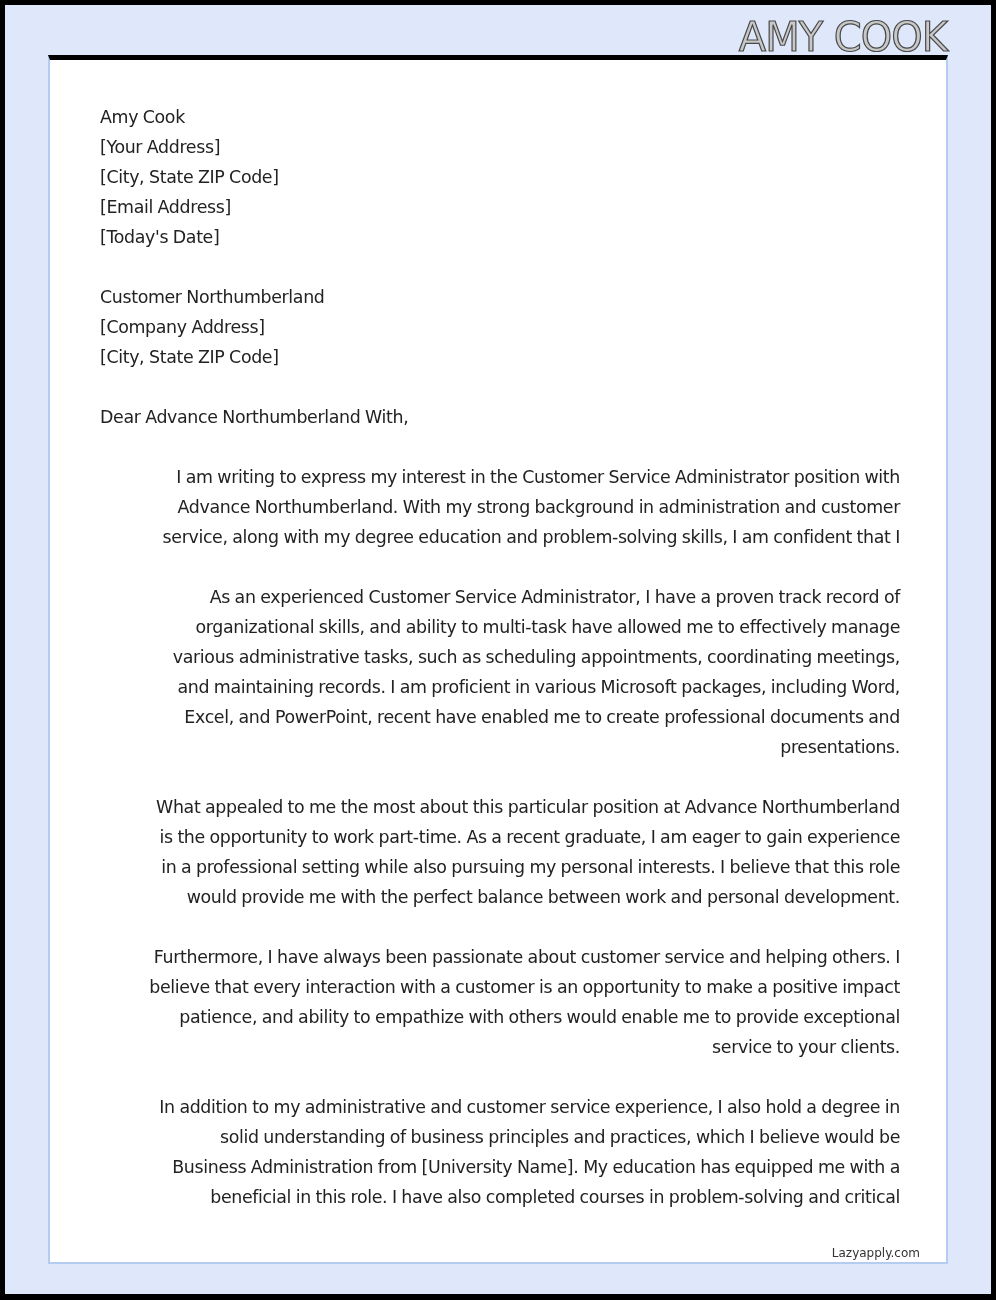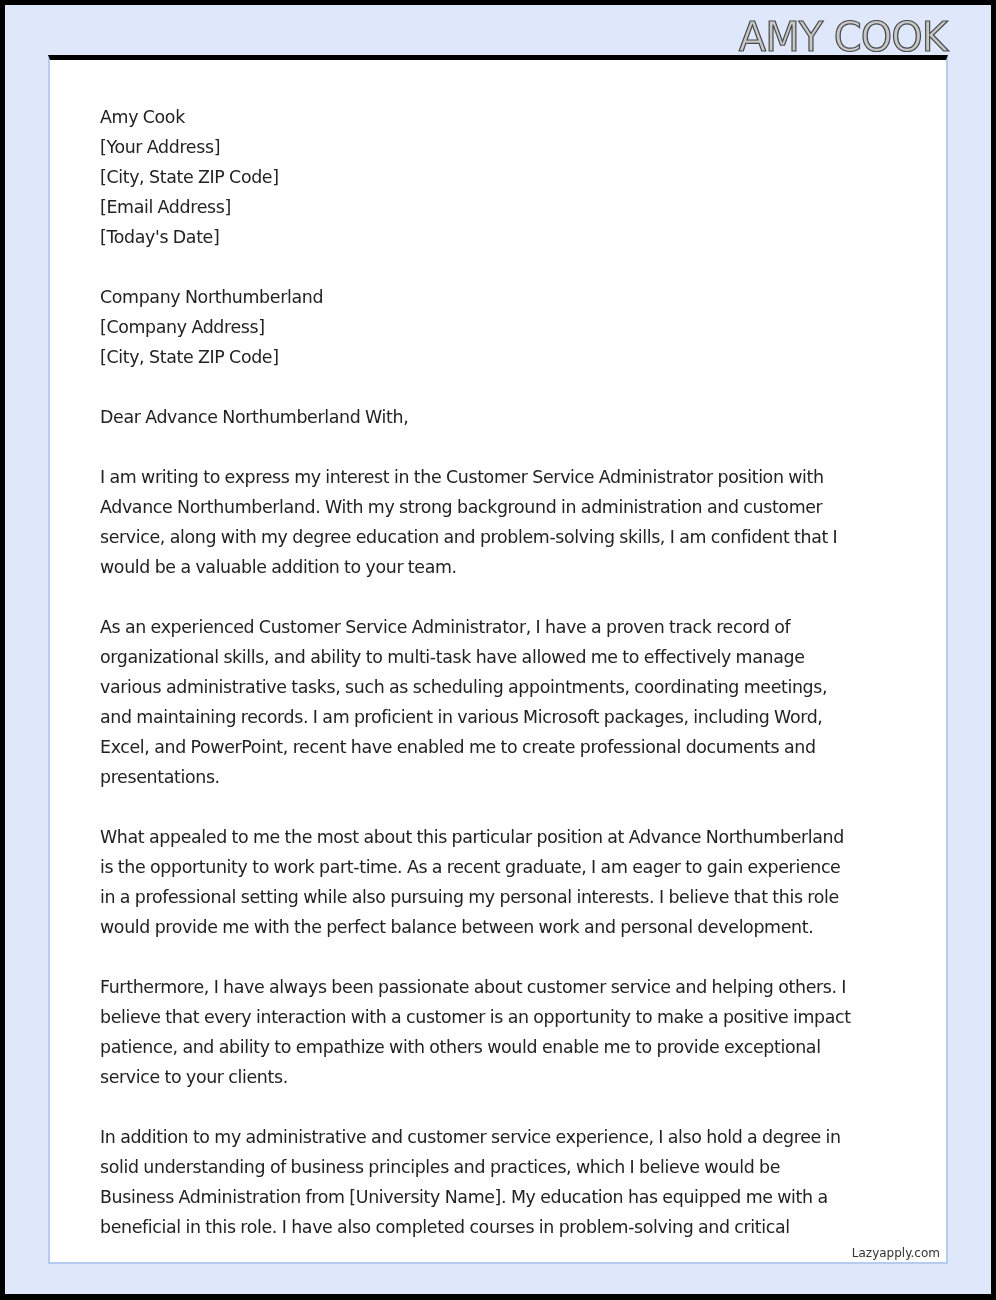--- a/index.html
+++ b/index.html
@@ -43,21 +43,21 @@
       width: 896px;
       height: 1202px;
       background: #ffffff;
       border-top: 5px solid #000000;
       border-left: 2px solid #b4ccf2;
       border-right: 2px solid #b4ccf2;
       border-bottom: 2px solid #b4ccf2;
     }
     .watermark {
       position: absolute;
-      right: 6px;
+      right: 26px;
       bottom: 2px;
       font-family: "DejaVu Sans", sans-serif;
       font-size: 12px;
       color: #333333;
     }
     .letter {
       position: absolute;
       left: 95px;
       top: 97px;
       width: 800px;
@@ -71,20 +71,21 @@
     }
     .block {
       margin: 0 0 30px 0;
     }
     .line {
       display: block;
       white-space: nowrap;
     }
     p.para {
       margin: 8px 0 30px 0;
+      text-align: right;
     }
   </style>
 </head>
 <body>
 
 <div class="frame">
 
   <h1 class="title">AMY COOK</h1>
 
   <div class="paper">
@@ -95,34 +96,33 @@
 
     <div class="block">
       <span class="line">Amy Cook</span>
       <span class="line">[Your Address]</span>
       <span class="line">[City, State ZIP Code]</span>
       <span class="line">[Email Address]</span>
       <span class="line">[Today's Date]</span>
     </div>
 
     <div class="block">
-      <span class="line">Company Northumberland</span>
+      <span class="line">Customer Northumberland</span>
       <span class="line">[Company Address]</span>
       <span class="line">[City, State ZIP Code]</span>
     </div>
 
     <div class="block">
       <span class="line">Dear Advance Northumberland With,</span>
     </div>
 
     <p class="para">
       <span class="line">I am writing to express my interest in the Customer Service Administrator position with</span>
       <span class="line">Advance Northumberland. With my strong background in administration and customer</span>
       <span class="line">service, along with my degree education and problem-solving skills, I am confident that I</span>
-      <span class="line">would be a valuable addition to your team.</span>
     </p>
 
     <p class="para">
       <span class="line">As an experienced Customer Service Administrator, I have a proven track record of</span>
       <span class="line">organizational skills, and ability to multi-task have allowed me to effectively manage</span>
       <span class="line">various administrative tasks, such as scheduling appointments, coordinating meetings,</span>
       <span class="line">and maintaining records. I am proficient in various Microsoft packages, including Word,</span>
       <span class="line">Excel, and PowerPoint, recent have enabled me to create professional documents and</span>
       <span class="line">presentations.</span>
     </p>

